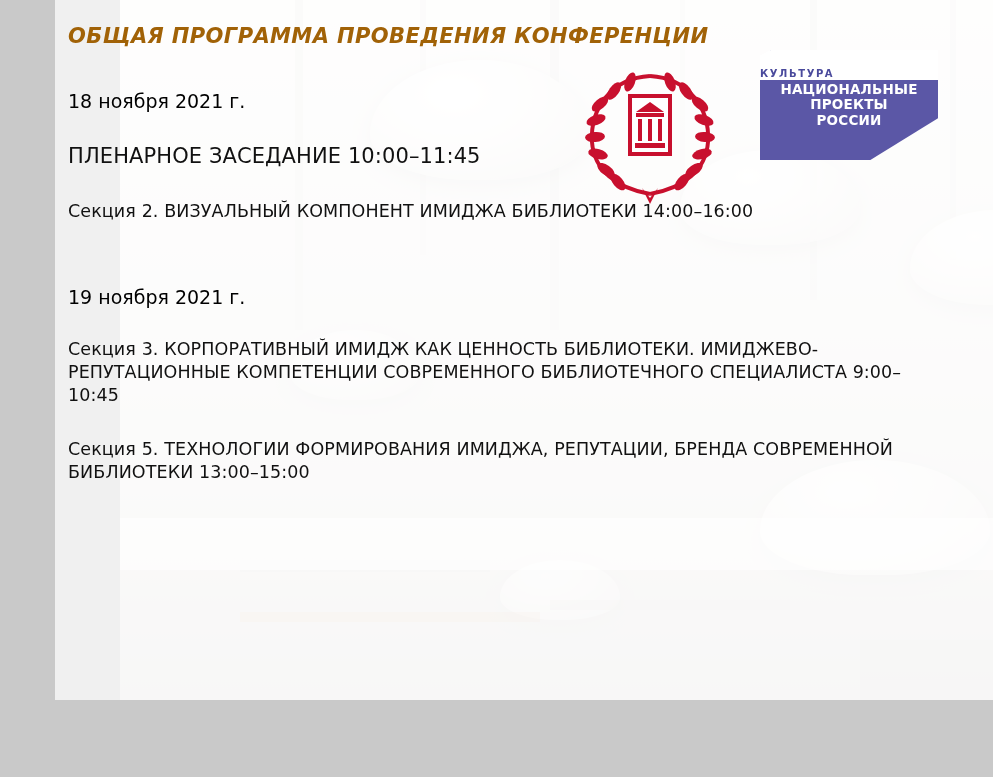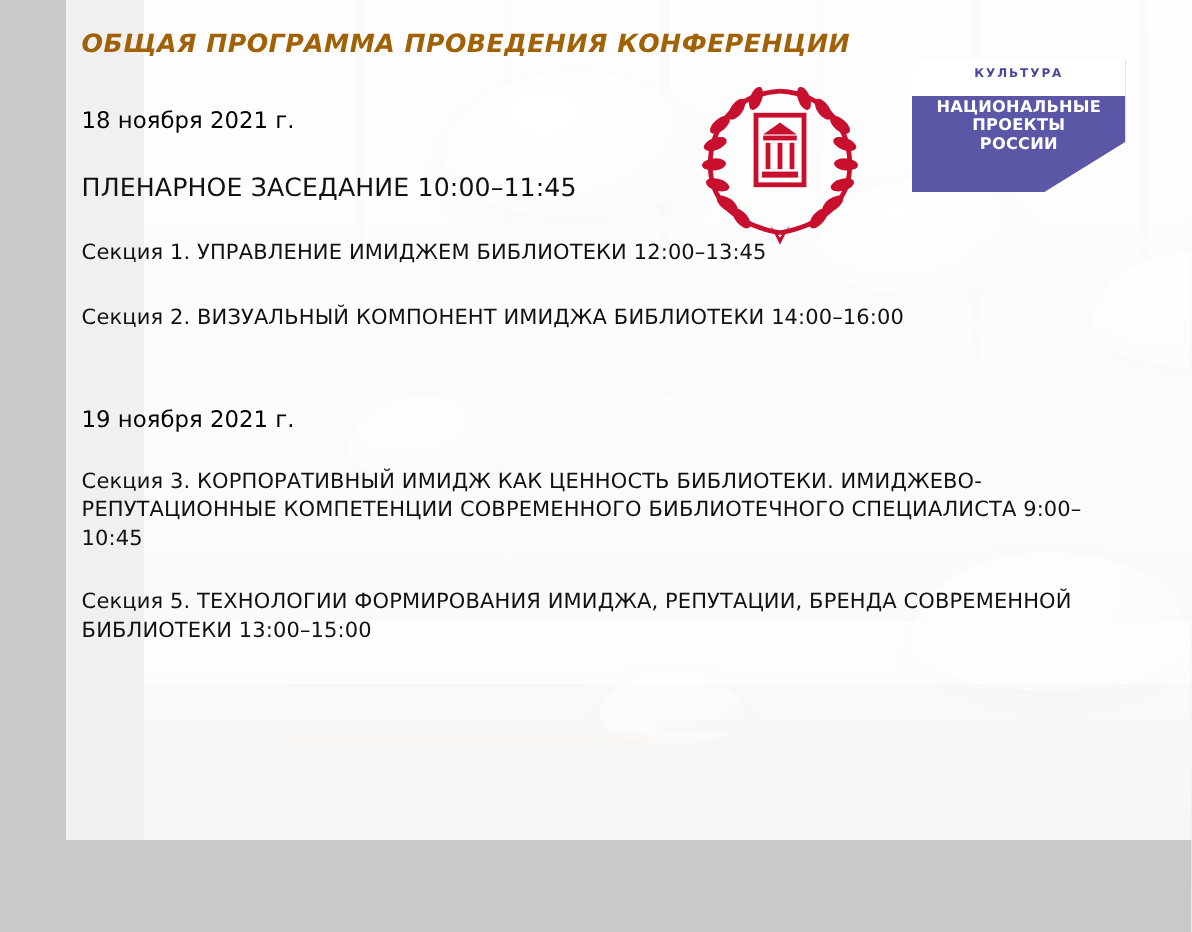--- a/index.html
+++ b/index.html
@@ -195,23 +195,22 @@
     left: 0;
     top: 0;
     width: 100%;
     height: 30px;
     background: #ffffff;
     clip-path: polygon(6% 0%, 100% 0%, 100% 100%, 0% 100%, 0% 18%);
   }
   .np-culture {
     position: absolute;
     left: 0;
-    top: 6px;
+    top: 18px;
     width: 100%;
-    text-align: center;
     font-size: 10px;
     font-weight: bold;
     letter-spacing: 1.6px;
     color: #4a4a9c;
   }
   .np-lines {
     position: absolute;
     left: 0;
     top: 32px;
     width: 100%;
@@ -311,21 +310,20 @@
 
   </div>
 
   <div class="content">
 
     <h1 class="doc-title">ОБЩАЯ ПРОГРАММА ПРОВЕДЕНИЯ КОНФЕРЕНЦИИ</h1>
 
     <div class="day-heading">18 ноября 2021 г.</div>
 
     <p class="entry plenary">ПЛЕНАРНОЕ ЗАСЕДАНИЕ 10:00–11:45</p>
-    <p class="entry">Секция 1. УПРАВЛЕНИЕ ИМИДЖЕМ БИБЛИОТЕКИ 12:00–13:45</p>
     <p class="entry">Секция 2. ВИЗУАЛЬНЫЙ КОМПОНЕНТ ИМИДЖА БИБЛИОТЕКИ 14:00–16:00</p>
 
     <div class="day-heading second">19 ноября 2021 г.</div>
 
     <p class="entry">Секция 3. КОРПОРАТИВНЫЙ ИМИДЖ КАК ЦЕННОСТЬ БИБЛИОТЕКИ. ИМИДЖЕВО-РЕПУТАЦИОННЫЕ КОМПЕТЕНЦИИ СОВРЕМЕННОГО БИБЛИОТЕЧНОГО СПЕЦИАЛИСТА 9:00–10:45</p>
     <p class="entry">Секция 5. ТЕХНОЛОГИИ ФОРМИРОВАНИЯ ИМИДЖА, РЕПУТАЦИИ, БРЕНДА СОВРЕМЕННОЙ БИБЛИОТЕКИ 13:00–15:00</p>
 
   </div>
 
 </div>

